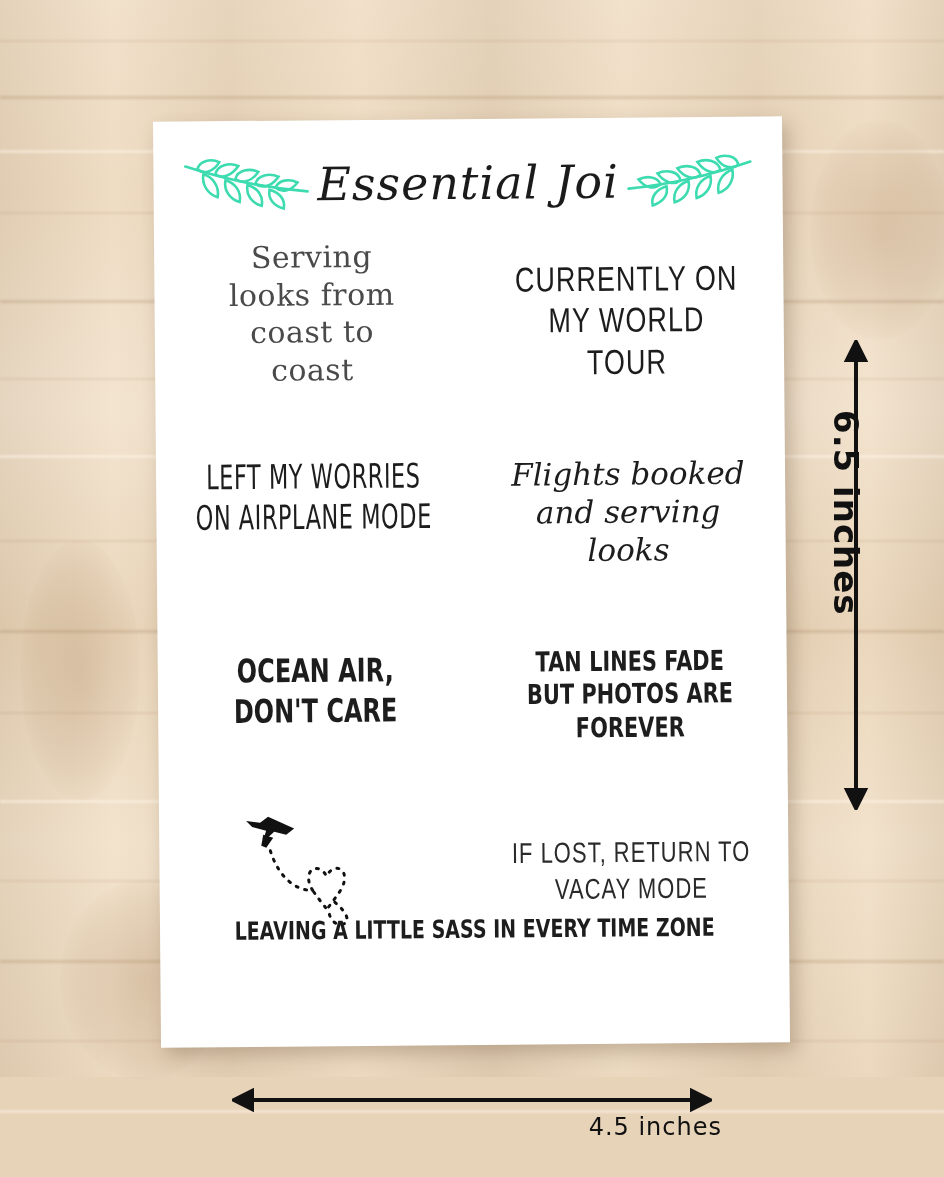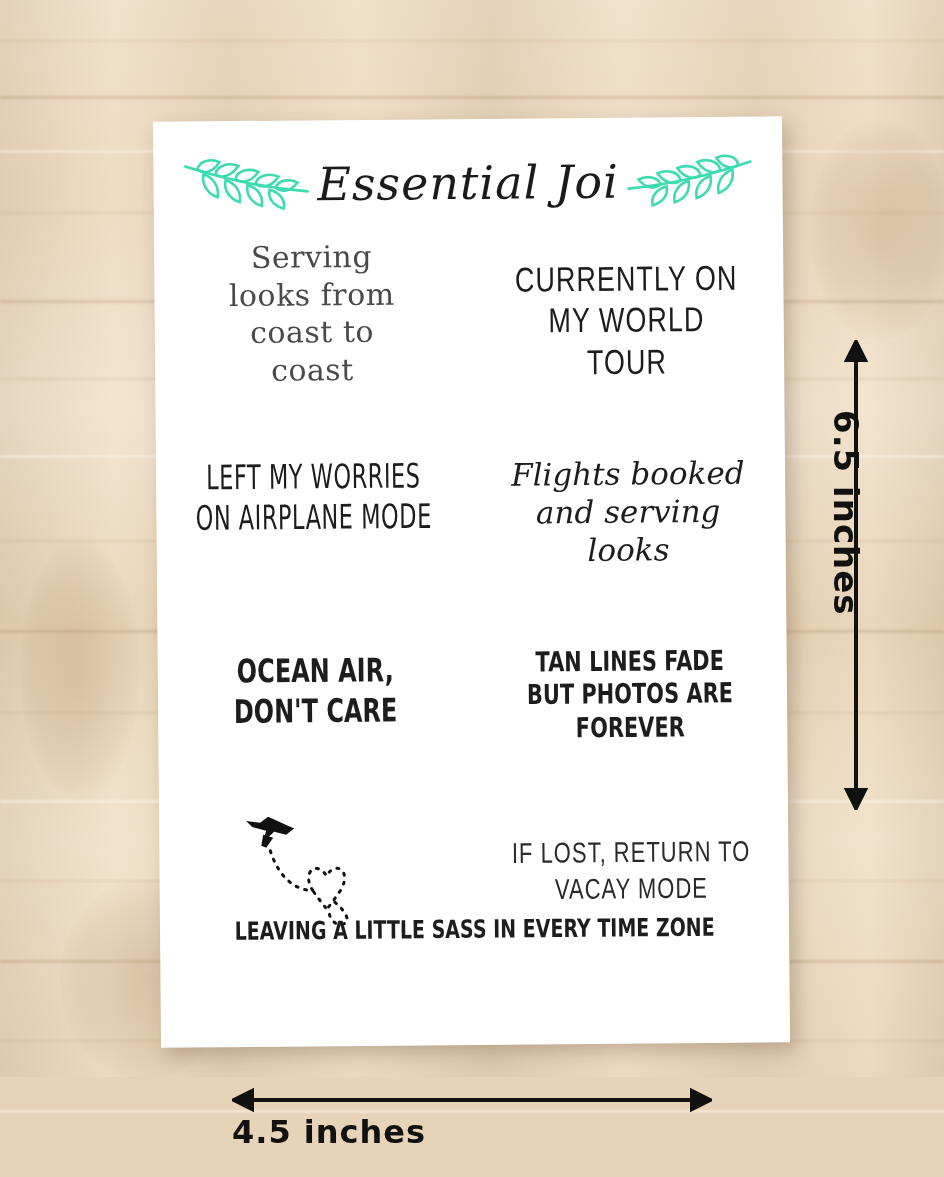--- a/index.html
+++ b/index.html
@@ -209,24 +209,24 @@
     position: absolute;
     left: 232px;
     top: 1085px;
     width: 490px;
     height: 90px;
   }
   #dim-bottom .label {
     position: absolute;
     left: 0; right: 0;
     top: 28px;
-    text-align: left;
+    text-align: right;
     font-family: "DejaVu Sans", sans-serif;
-    font-weight: bold;
-    font-size: 32px;
+    font-weight: normal;
+    font-size: 24px;
     color: #111;
     letter-spacing: 1px;
   }
 </style>
 </head>
 <body>
 
 <div id="scene">
 
   <div class="grain" style="top:40px;"></div>

